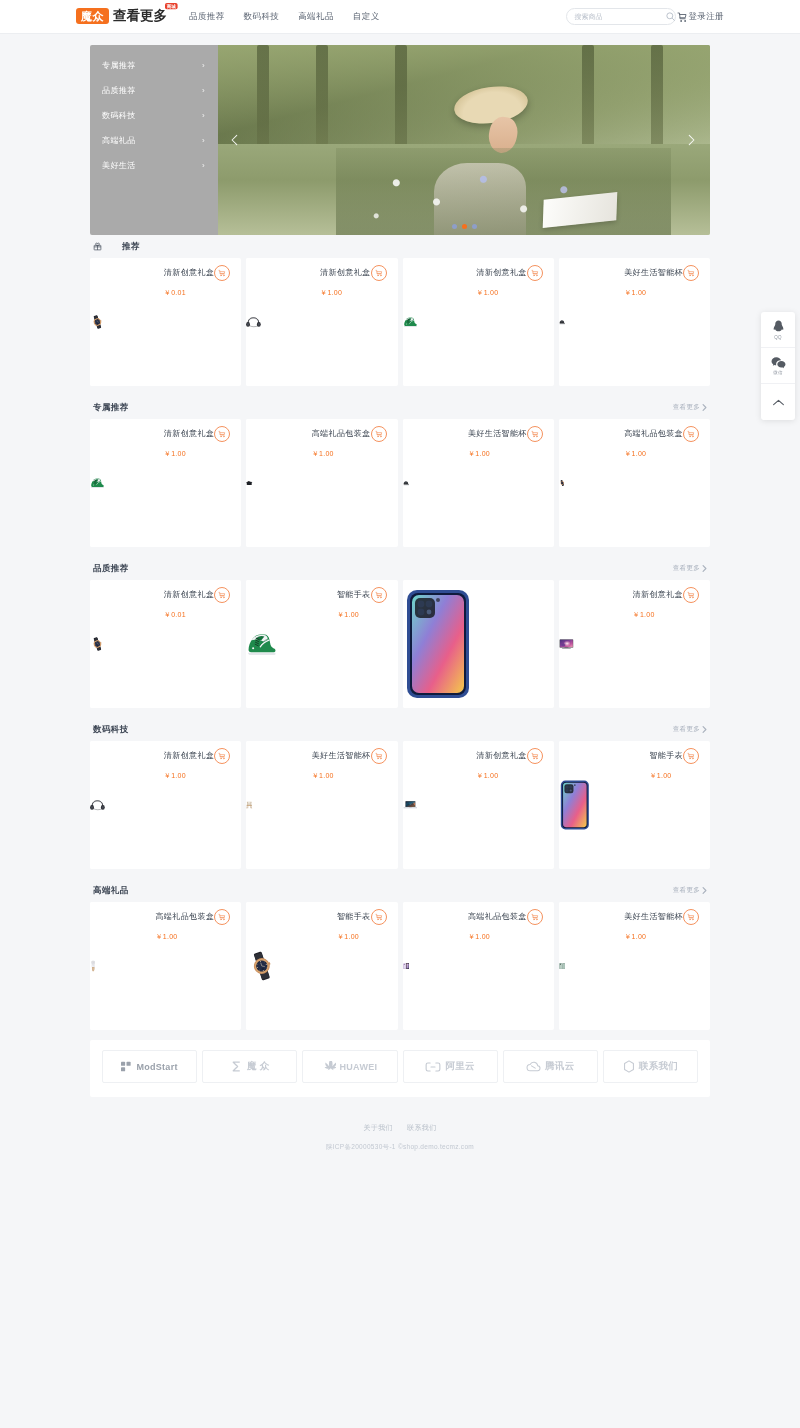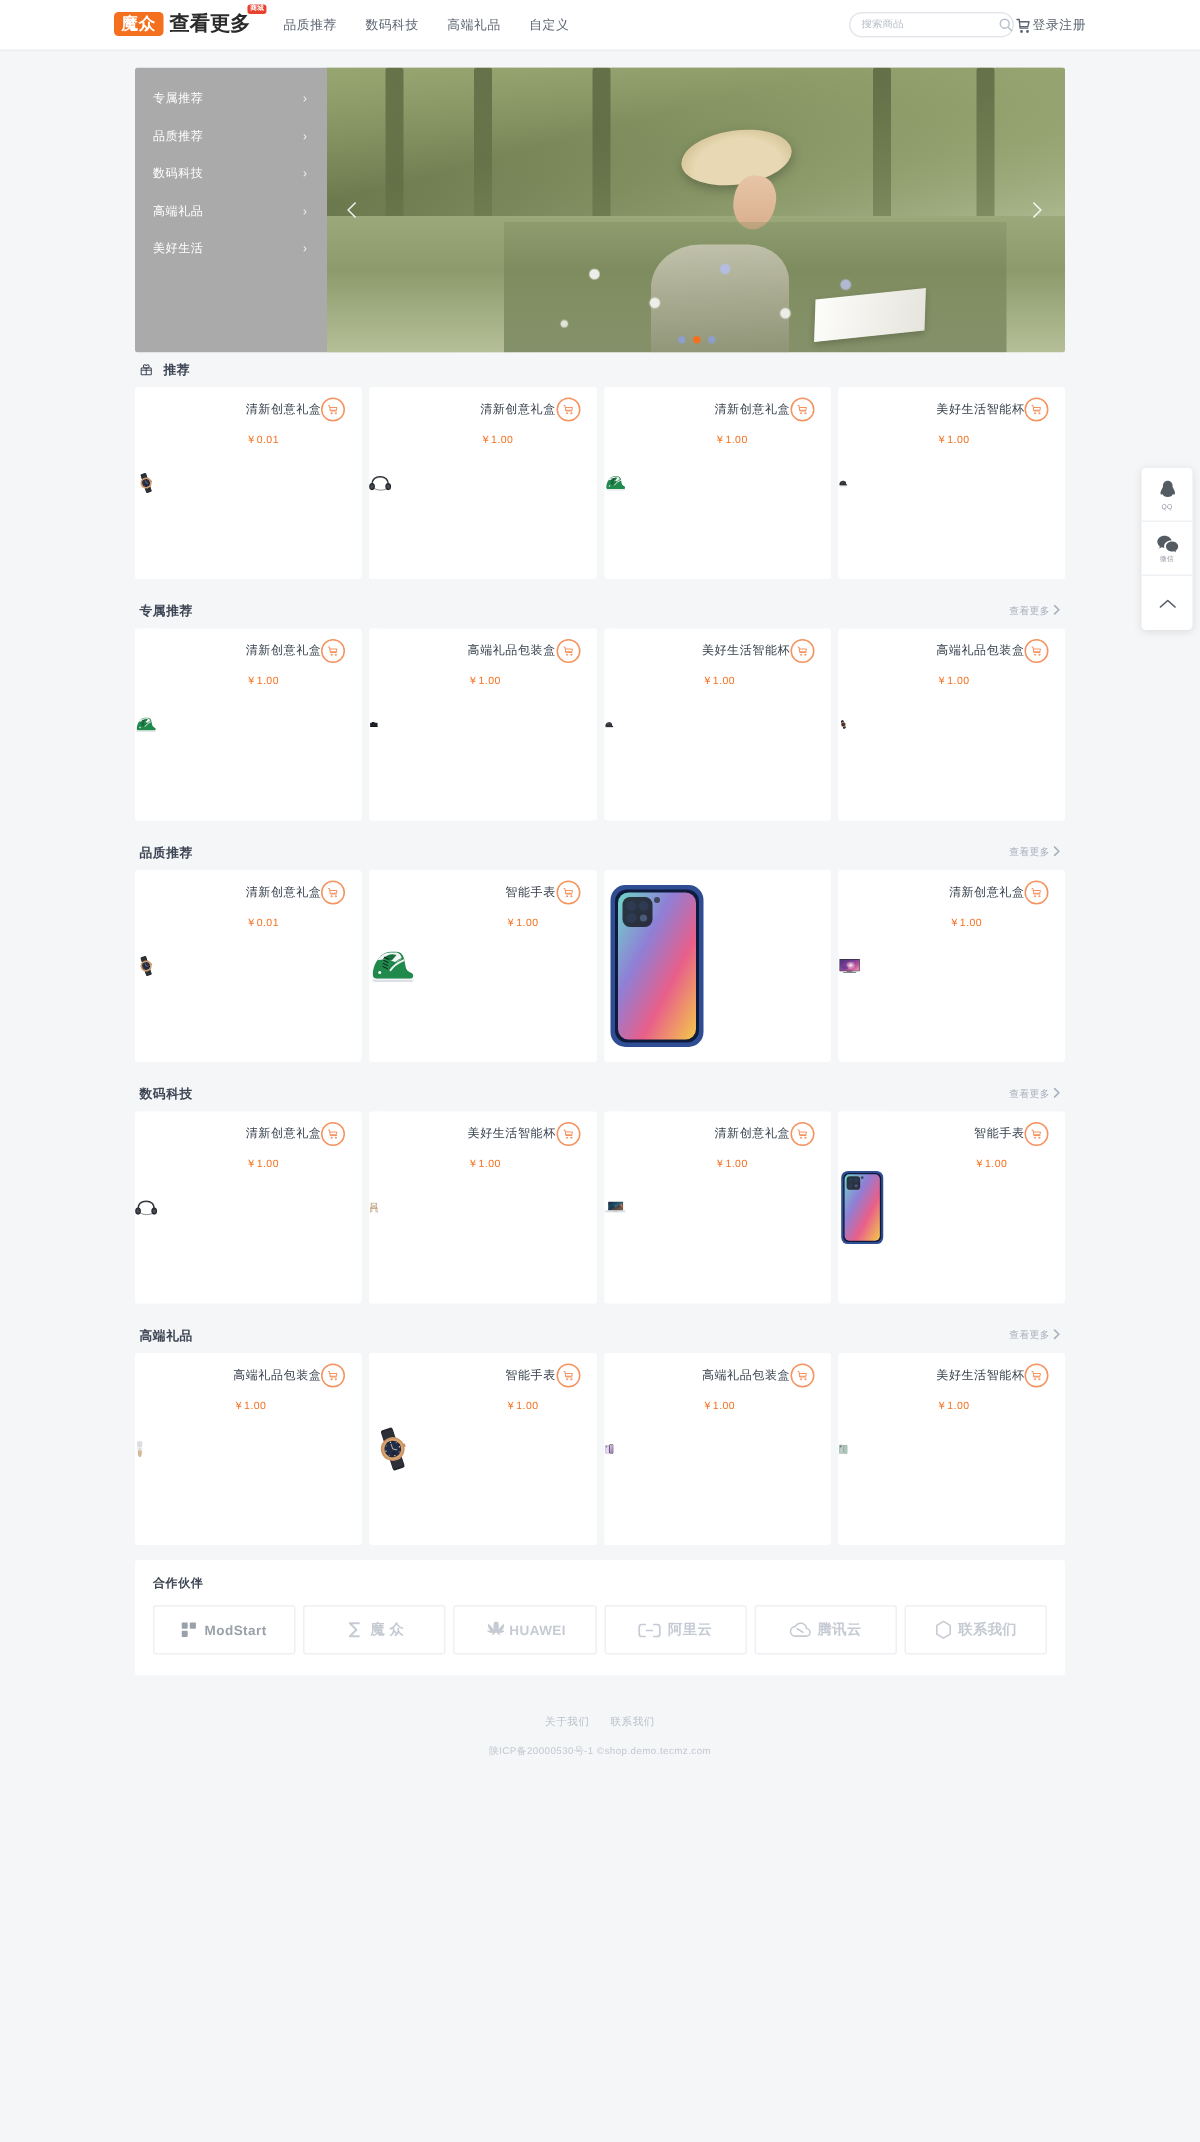--- a/index.html
+++ b/index.html
@@ -137,21 +137,21 @@
   .dot { width: 5px; height: 5px; border-radius: 50%; background: #8e9ec8; cursor: pointer; }
   .dot.active { background: #f5701e; }
 
   
   .section { margin: 0 90px; }
   .section-head {
     height: 23px; display: flex; align-items: center; padding: 0 3px;
   }
   .section-title {
     font-size: 8.5px; font-weight: bold; color: #3d4654; letter-spacing: .4px;
-    display: flex; align-items: center; gap: 7px;
+    display: flex; align-items: center; gap: 20px;
   }
   .gift-icon { width: 9px; height: 9px; display: block; }
   .section-more {
     margin-left: auto; font-size: 6.5px; color: #a9b1bd; cursor: pointer;
     display: flex; align-items: center; gap: 2px; letter-spacing: .3px;
   }
   .grid {
     display: grid; grid-template-columns: repeat(4, 1fr); gap: 5px;
     margin-bottom: 10px;
   }
@@ -1104,21 +1104,20 @@
               </div>
             </div>
             <div class="card-price">￥1.00</div>
           </div>
         </div>
       </div>
     </div>
   </div>
 
 <div class="partners">
-  <div class="partners-title">合作伙伴</div>
   <div class="partners-row">
 
     <div class="partner-box">
       <span>
         <svg width="11" height="11" viewBox="0 0 16 16" fill="#9aa1ab">
           <rect x="0" y="1" width="6" height="6" rx="1"></rect>
             <rect x="8" y="1" width="6" height="6" rx="1"></rect>
           <rect x="0" y="9" width="6" height="6" rx="1"></rect>
         </svg>
       </span>

